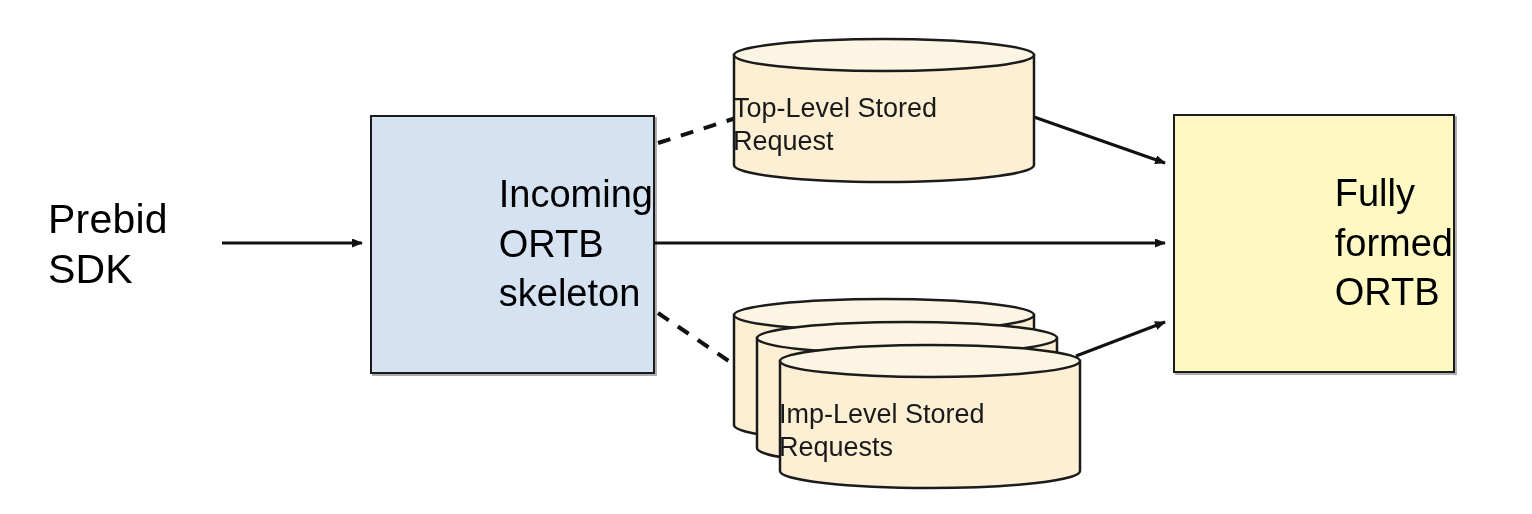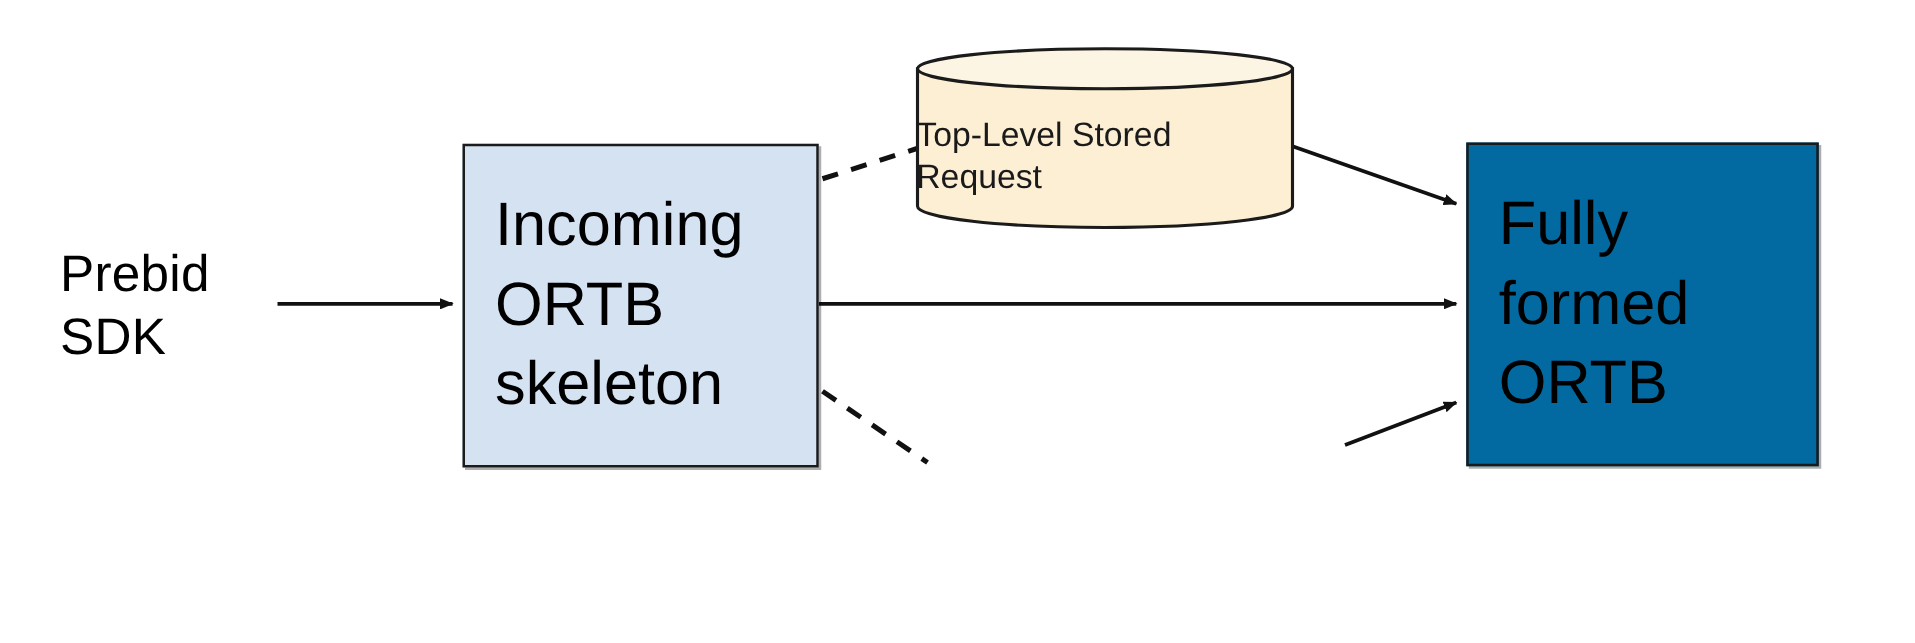--- a/index.html
+++ b/index.html
@@ -39,30 +39,30 @@
     font-size: 41px;
     line-height: 1.22;
     letter-spacing: 0.2px;
     white-space: pre-line;
   }
   
   .rect-node {
     border: 2px solid #1b1b1b;
     display: flex;
     align-items: center;
-    justify-content: flex-start;
+    justify-content: flex-end;
     color: #000000;
-    font-size: 49px;
+    font-size: 38px;
     line-height: 1.30;
     white-space: pre-line;
     padding-left: 24px;
     box-shadow: 2px 2px 0 0 rgba(0,0,0,0.32);
   }
   .rect-blue { background: #d5e2f2; }
-  .rect-green { background: #0369a1; }
+  .rect-green { background: #fef9c3; }
 
   
   .cyl {
     position: absolute;
   }
   .cyl svg { display: block; overflow: visible; }
   .cyl-label {
     position: absolute;
     left: 0;
     width: 100%;
@@ -129,20 +129,41 @@
 
   <div class="cyl" style="left:733px; top:38px; width:302px; height:144px;">
     <svg width="302" height="144" viewBox="0 0 302 144" xmlns="http://www.w3.org/2000/svg">
       <path d="M1,17 L1,127 A150,17 0 0,0 301,127 L301,17 Z" fill="#fcefd4" stroke="#1b1b1b" stroke-width="2.5"></path>
       <ellipse cx="151" cy="17" rx="150" ry="16" fill="#fdf5e3" stroke="#1b1b1b" stroke-width="2.5"></ellipse>
     </svg>
     <div class="cyl-label" style="top:54px;">Top-Level Stored
 Request</div>
   </div>
 
+  <div class="cyl" style="left:733px; top:298px; width:350px; height:190px;">
+    <svg width="350" height="192" viewBox="0 0 350 192" xmlns="http://www.w3.org/2000/svg">
+
+      <g>
+        <path d="M1,17 L1,127 A150,17 0 0,0 301,127 L301,17 Z" fill="#fcefd4" stroke="#1b1b1b" stroke-width="2.5"></path>
+        <ellipse cx="151" cy="17" rx="150" ry="16" fill="#fdf5e3" stroke="#1b1b1b" stroke-width="2.5"></ellipse>
+      </g>
+
+      <g transform="translate(23,23)">
+        <path d="M1,17 L1,127 A150,17 0 0,0 301,127 L301,17 Z" fill="#fcefd4" stroke="#1b1b1b" stroke-width="2.5"></path>
+        <ellipse cx="151" cy="17" rx="150" ry="16" fill="#fdf5e3" stroke="#1b1b1b" stroke-width="2.5"></ellipse>
+      </g>
+
+      <g transform="translate(46,46)">
+        <path d="M1,17 L1,127 A150,17 0 0,0 301,127 L301,17 Z" fill="#fcefd4" stroke="#1b1b1b" stroke-width="2.5"></path>
+        <ellipse cx="151" cy="17" rx="150" ry="16" fill="#fdf5e3" stroke="#1b1b1b" stroke-width="2.5"></ellipse>
+      </g>
+    </svg>
+    <div class="cyl-label" style="top:100px; left:46px; width:302px;">Imp-Level Stored
+Requests</div>
+  </div>
 
   <div class="node rect-node rect-green" style="left:1173px; top:114px; width:282px; height:259px;">
     <span>Fully
 formed
 ORTB</span>
   </div>
 
 </div>
 
 </body></html>

